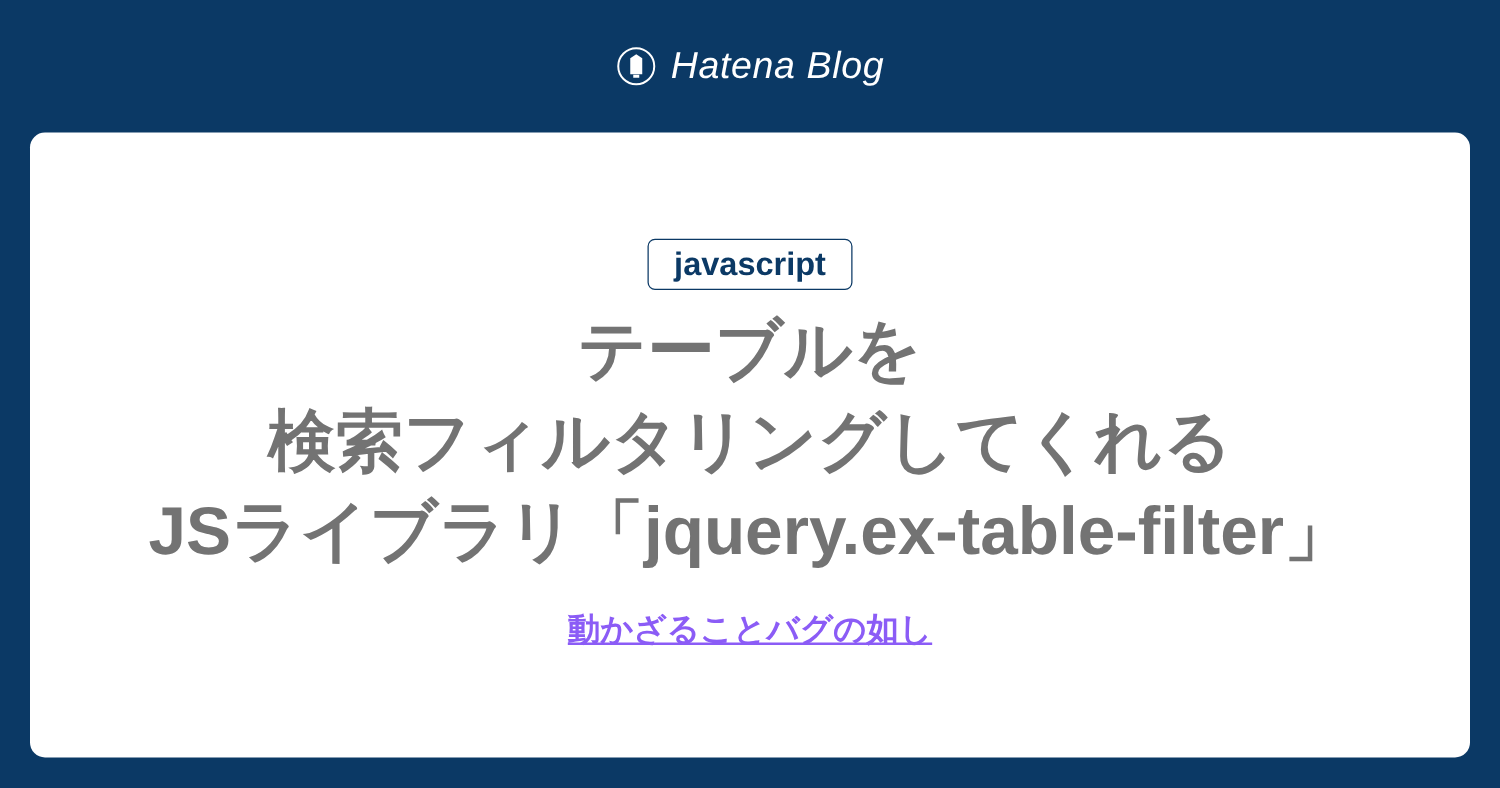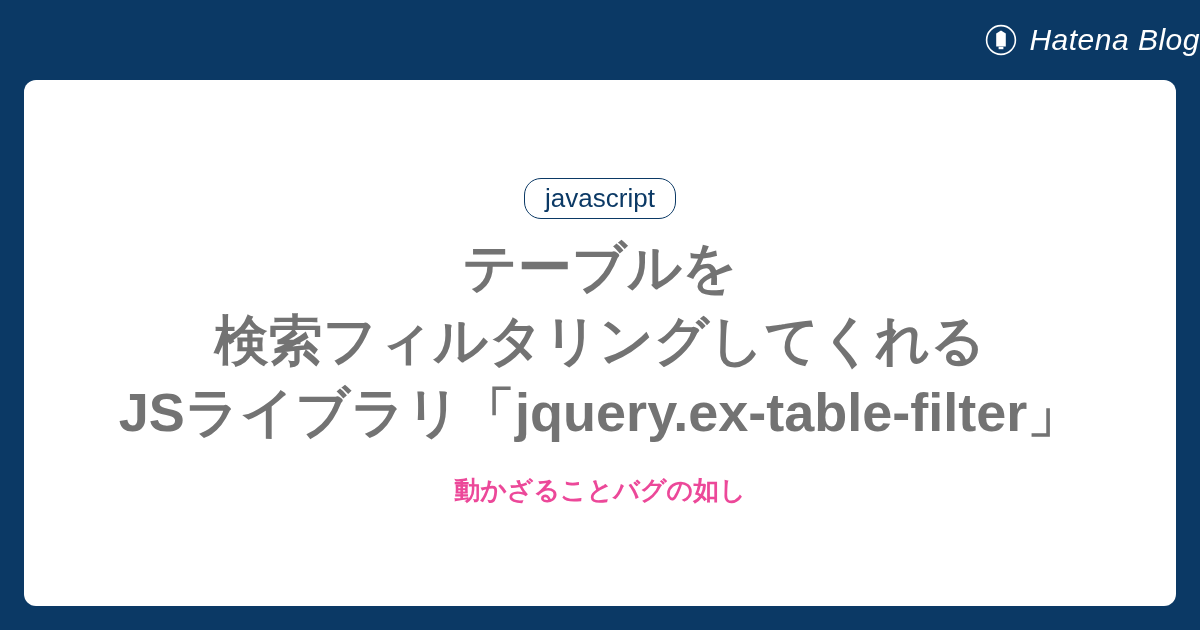--- a/index.html
+++ b/index.html
@@ -12,22 +12,22 @@
       height: 630px;
       background: #0b3965;
       font-family: -apple-system, BlinkMacSystemFont, "Segoe UI", "Helvetica Neue", Arial, "Hiragino Kaku Gothic ProN", "Hiragino Sans", Meiryo, sans-serif;
       display: flex;
       flex-direction: column;
       padding: 0;
     }
     .header {
       display: flex;
       align-items: center;
-      justify-content: flex-end;
-      height: 80px;
+      justify-content: center;
+      height: 106px;
       gap: 12px;
     }
     .logo-icon {
       width: 32px;
       height: 32px;
       display: flex;
       align-items: center;
       justify-content: center;
     }
     .logo-icon svg {
@@ -50,38 +50,39 @@
       flex-direction: column;
       align-items: center;
       justify-content: center;
       padding: 30px 60px;
     }
     .badge {
       display: inline-block;
       border: 1.5px solid #0b3965;
       color: #0b3965;
       font-size: 26px;
-      font-weight: 400;
+      font-weight: 700;
       padding: 4px 20px;
-      border-radius: 17px;
+      border-radius: 6px;
       margin-bottom: 12px;
     }
     .title {
       color: #737373;
       font-size: 54px;
       font-weight: 700;
       text-align: center;
       line-height: 1.35;
       margin-bottom: 24px;
     }
     .subtitle {
-      color: #ec4899;
+      color: #8b5cf6;
       font-size: 26px;
       font-weight: 700;
       text-align: center;
+      text-decoration: underline;
     }
   </style>
 </head>
 <body>
 
 <div class="header">
   <span class="logo-icon">
     <svg viewBox="0 0 40 40" fill="none" stroke="#fff" stroke-width="2">
       <circle cx="20" cy="20" r="18" fill="none"></circle>
       <path d="M 14 28 L 14 12 L 20 8 L 26 12 L 26 28" fill="#fff" stroke="none"></path>

